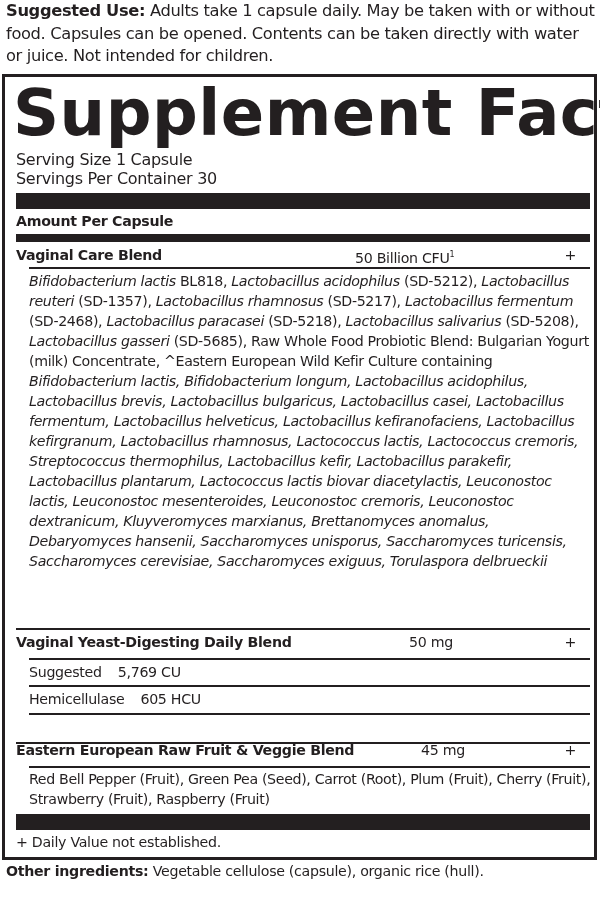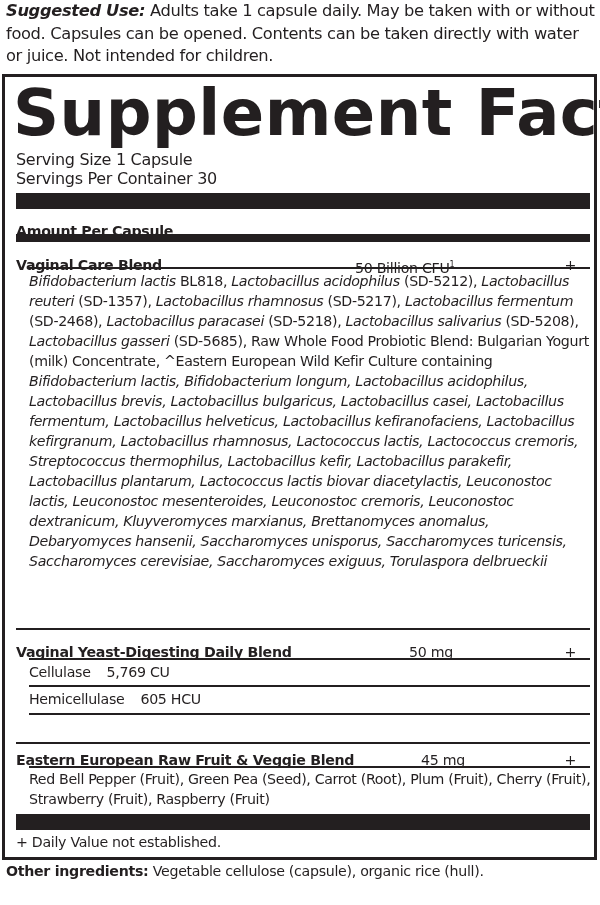--- a/index.html
+++ b/index.html
@@ -4,33 +4,33 @@
 <style>
   html, body { margin: 0; padding: 0; background: #ffffff; }
   body {
     width: 600px; height: 905px; overflow: hidden; position: relative;
     font-family: "DejaVu Sans", sans-serif; color: #231f20;
   }
   .suggested {
     position: absolute; left: 6px; top: 0px; width: 590px;
     font-size: 16.3px; line-height: 22.5px; letter-spacing: -0.35px;
   }
-  .suggested b { font-weight: bold; font-style: italic; }
+  .suggested b { font-weight: bold; }
   .box {
     position: absolute; left: 2px; top: 74px; width: 589px; height: 780px;
     border: 3px solid #231f20;
   }
   .title {
     position: absolute; left: 8px; top: -4px; font-size: 64px; font-weight: bold;
     letter-spacing: 0.5px; line-height: 80px; white-space: nowrap;
   }
   .serving { position: absolute; left: 11px; top: 74px; font-size: 16px; line-height: 18.5px; letter-spacing: -0.3px; }
   .thick { position: absolute; left: 11px; width: 574px; background: #231f20; }
   .thin { position: absolute; background: #231f20; height: 2px; }
-  .row { position: absolute; left: 11px; width: 574px; font-size: 14.2px; line-height: 20px; letter-spacing: -0.3px; margin-top: 10px; }
+  .row { position: absolute; left: 11px; width: 574px; font-size: 14.2px; line-height: 20px; letter-spacing: -0.3px; }
   .row .lbl { font-weight: bold; }
   .row .amt { position: absolute; top: 0; }
   .row .dv { position: absolute; right: 14px; top: 0; }
   .para {
     position: absolute; left: 24px; width: 566px; font-size: 14.2px; line-height: 20px; letter-spacing: -0.35px;
   }
   .para i { font-style: italic; }
   .para b { font-weight: normal; }
   .sub { position: absolute; left: 24px; font-size: 14.2px; line-height: 20px; letter-spacing: -0.3px; }
   .sub .val { margin-left: 16px; }
@@ -63,21 +63,21 @@
 
   <div class="para" style="top:194px;" id="probiotics"><i>Bifidobacterium lactis</i><span> BL818, </span><i>Lactobacillus acidophilus</i><span> (SD-5212), </span><i>Lactobacillus reuteri</i><span> (SD-1357), </span><i>Lactobacillus rhamnosus</i><span> (SD-5217), </span><i>Lactobacillus fermentum</i><span> (SD-2468), </span><i>Lactobacillus paracasei</i><span> (SD-5218), </span><i>Lactobacillus salivarius</i><span> (SD-5208), </span><i>Lactobacillus gasseri</i><span> (SD-5685), </span><b>Raw Whole Food Probiotic Blend:</b><span> Bulgarian Yogurt (milk) Concentrate, </span><b>^Eastern European Wild Kefir Culture</b><span> containing </span><i>Bifidobacterium lactis, Bifidobacterium longum, Lactobacillus acidophilus, Lactobacillus brevis, Lactobacillus bulgaricus, Lactobacillus casei, Lactobacillus fermentum, Lactobacillus helveticus, Lactobacillus kefiranofaciens, Lactobacillus kefirgranum, Lactobacillus rhamnosus, Lactococcus lactis, Lactococcus cremoris, Streptococcus thermophilus, Lactobacillus kefir, Lactobacillus parakefir, Lactobacillus plantarum,  Lactococcus lactis biovar diacetylactis, Leuconostoc lactis, Leuconostoc mesenteroides, Leuconostoc cremoris, Leuconostoc dextranicum, Kluyveromyces marxianus, Brettanomyces anomalus, Debaryomyces hansenii, Saccharomyces unisporus, Saccharomyces turicensis, Saccharomyces cerevisiae, Saccharomyces exiguus, Torulaspora delbrueckii</i></div>
 
   <div class="thin" style="top:551px;left:11px;width:574px;"></div>
   <div class="row" style="top:555px;">
     <span class="lbl">Vaginal Yeast-Digesting Daily Blend</span>
     <span class="amt" style="left:393px;">50 mg</span>
     <span class="dv">+</span>
   </div>
   <div class="thin" style="top:581px;left:24px;width:561px;"></div>
-  <div class="sub" style="top:585px;"><span>Cellulase</span><span class="val">5,769 CU</span></div>
+  <div class="sub" style="top:585px;"><span>Suggested</span><span class="val">5,769 CU</span></div>
   <div class="thin" style="top:608px;left:24px;width:561px;"></div>
   <div class="sub" style="top:612px;"><span>Hemicellulase</span><span class="val">605 HCU</span></div>
   <div class="thin" style="top:636px;left:24px;width:561px;"></div>
   <div class="thin" style="top:665px;left:11px;width:574px;"></div>
 
   <div class="row" style="top:663px;">
     <span class="lbl">Eastern European Raw Fruit &amp; Veggie Blend</span>
     <span class="amt" style="left:405px;">45 mg</span>
     <span class="dv">+</span>
   </div>

